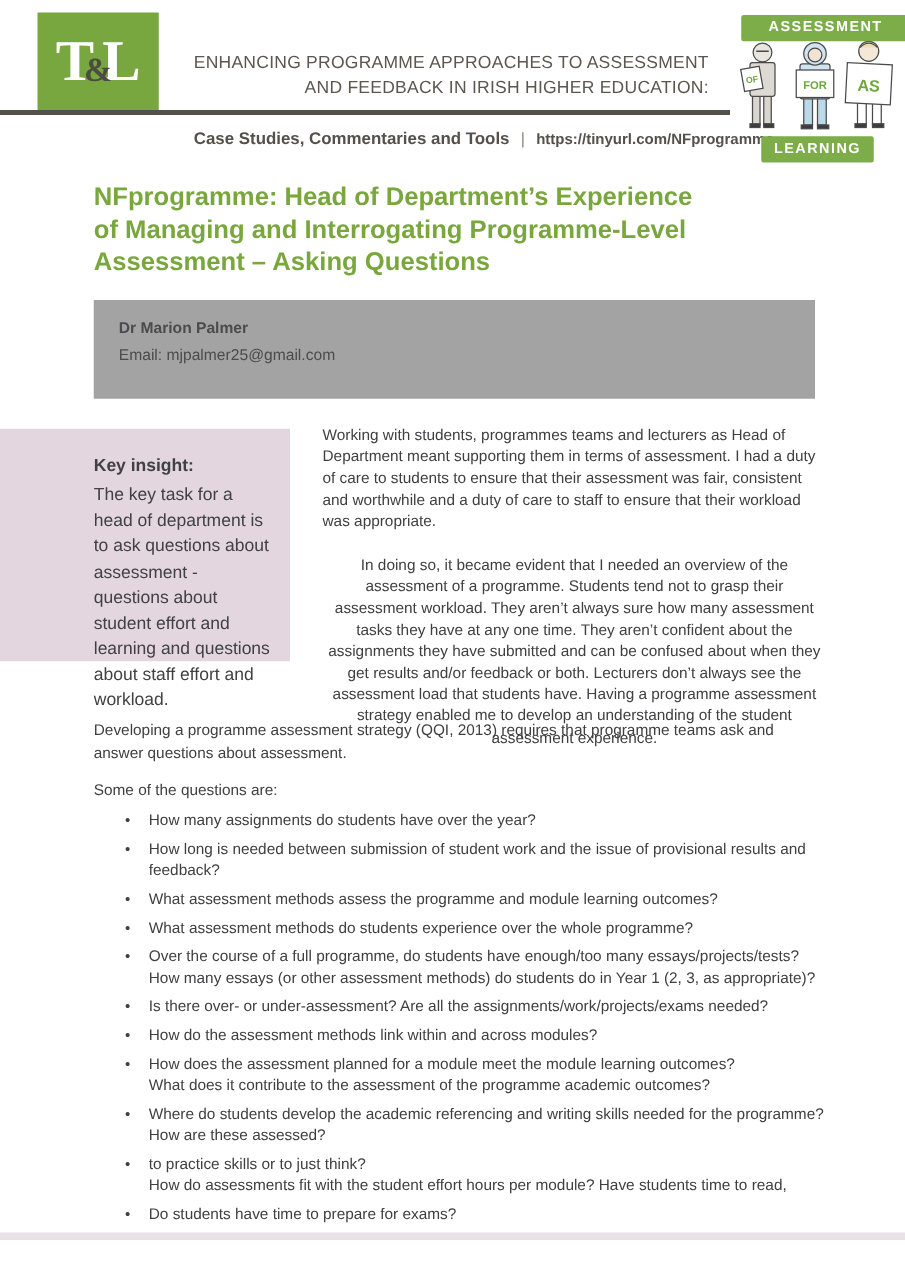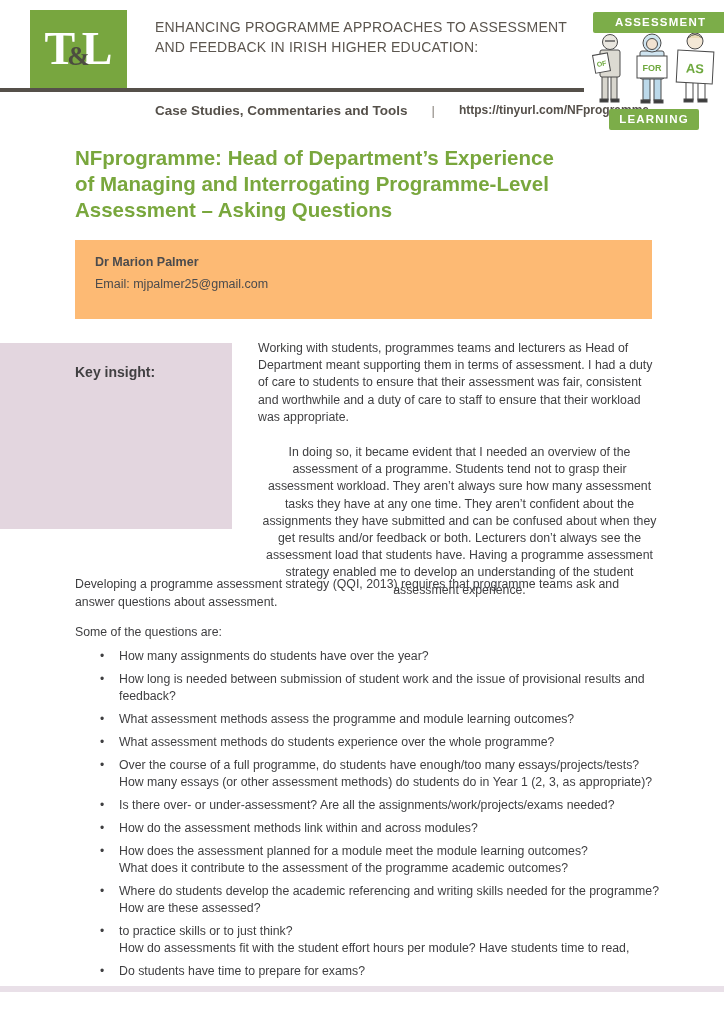--- a/index.html
+++ b/index.html
@@ -8,42 +8,42 @@
     font-family:"Liberation Sans",sans-serif;color:#414042;
   }
 
   
   .tl-box{position:absolute;left:30px;top:10px;width:97px;height:78px;background:#78a63f;
     display:flex;align-items:center;justify-content:center;}
   .tl-text{font-family:"Liberation Serif",serif;font-weight:bold;color:#fff;font-size:46px;
     line-height:1;display:flex;align-items:center;}
   .tl-amp{color:#4c4c40;font-size:27px;margin:0 -8px;position:relative;top:7px;z-index:1;}
   .header-rule{position:absolute;left:0;top:88px;width:584px;height:4px;background:#55504a;}
-  .header-title{position:absolute;left:155px;top:18px;font-size:14px;line-height:19.5px;
-    color:#5c564f;letter-spacing:.2px;white-space:nowrap;}
-  .case-line{position:absolute;left:155px;top:103px;display:flex;align-items:flex-start;gap:24px;
+  .header-title{position:absolute;left:155px;top:40px;font-size:14px;line-height:19.5px;
+    color:#5c564f;letter-spacing:.2px;white-space:nowrap;text-align:right;}
+  .case-line{position:absolute;left:155px;top:103px;display:flex;align-items:center;gap:9px;
     color:#55504a;white-space:nowrap;}
   .case-series{font-weight:bold;font-size:13.5px;}
   .case-sep{font-weight:normal;color:#8a847d;font-size:13px;}
   .case-url{font-weight:bold;font-size:12px;}
 
   
   .badge{position:absolute;left:588px;top:8px;width:132px;height:128px;}
   .badge-band{position:absolute;background:#7cad49;color:#fff;font-weight:bold;text-align:center;
     letter-spacing:1.2px;border-radius:2px;}
   .badge-top{left:5px;top:4px;width:135px;height:21px;font-size:11.5px;line-height:21px;}
   .badge-bottom{left:21px;top:101px;width:90px;height:21px;font-size:11.5px;line-height:21px;}
   .badge-figures{position:absolute;left:0;top:24px;width:132px;height:82px;}
 
   
   .doc-title{position:absolute;left:75px;top:145px;width:580px;font-size:20.5px;line-height:26px;
     font-weight:bold;color:#79a73d;}
 
   
-  .author-box{position:absolute;left:75px;top:240px;width:577px;height:79px;background:#fdba74;
+  .author-box{position:absolute;left:75px;top:240px;width:577px;height:79px;background:#a3a3a3;
     box-sizing:border-box;padding:15px 20px 0 20px;font-size:12.5px;color:#4b4b4d;}
   .author-name{font-weight:bold;margin-bottom:8px;}
   .author-role{margin-bottom:8px;}
 
   
   .key-box{position:absolute;left:0;top:343px;width:232px;height:186px;background:#e3d6df;
     box-sizing:border-box;padding:21px 12px 0 75px;}
   .key-heading{font-weight:bold;font-size:14px;color:#414042;margin-bottom:5px;}
   .key-body{font-size:14px;line-height:20.5px;color:#414042;}
 
@@ -143,20 +143,21 @@
     <span>Assessment – Asking Questions</span>
   </h1>
 
   <div class="author-box">
     <div class="author-name">Dr Marion Palmer</div>
     <div class="author-email">Email: mjpalmer25@gmail.com</div>
   </div>
 
   <div class="key-box">
     <div class="key-heading">Key insight:</div>
+    <div class="key-body">The key task for a head of department is to ask questions about assessment - questions about student effort and learning and questions about staff effort and workload.</div>
   </div>
 
   <div class="col-right">
     <p>Working with students, programmes teams and lecturers as Head of Department meant supporting them in terms of assessment. I had a duty of care to students to ensure that their assessment was fair, consistent and worthwhile and a duty of care to staff to ensure that their workload was appropriate.</p>
     <p>In doing so, it became evident that I needed an overview of the assessment of a programme. Students tend not to grasp their assessment workload. They aren’t always sure how many assessment tasks they have at any one time. They aren’t confident about the assignments they have submitted and can be confused about when they get results and/or feedback or both. Lecturers don’t always see the assessment load that students have. Having a programme assessment strategy enabled me to develop an understanding of the student assessment experience.</p>
   </div>
 
   <div class="para-full">Developing a programme assessment strategy (QQI, 2013) requires that programme teams ask and answer questions about assessment.</div>
   <div class="lead-line">Some of the questions are:</div>
 

